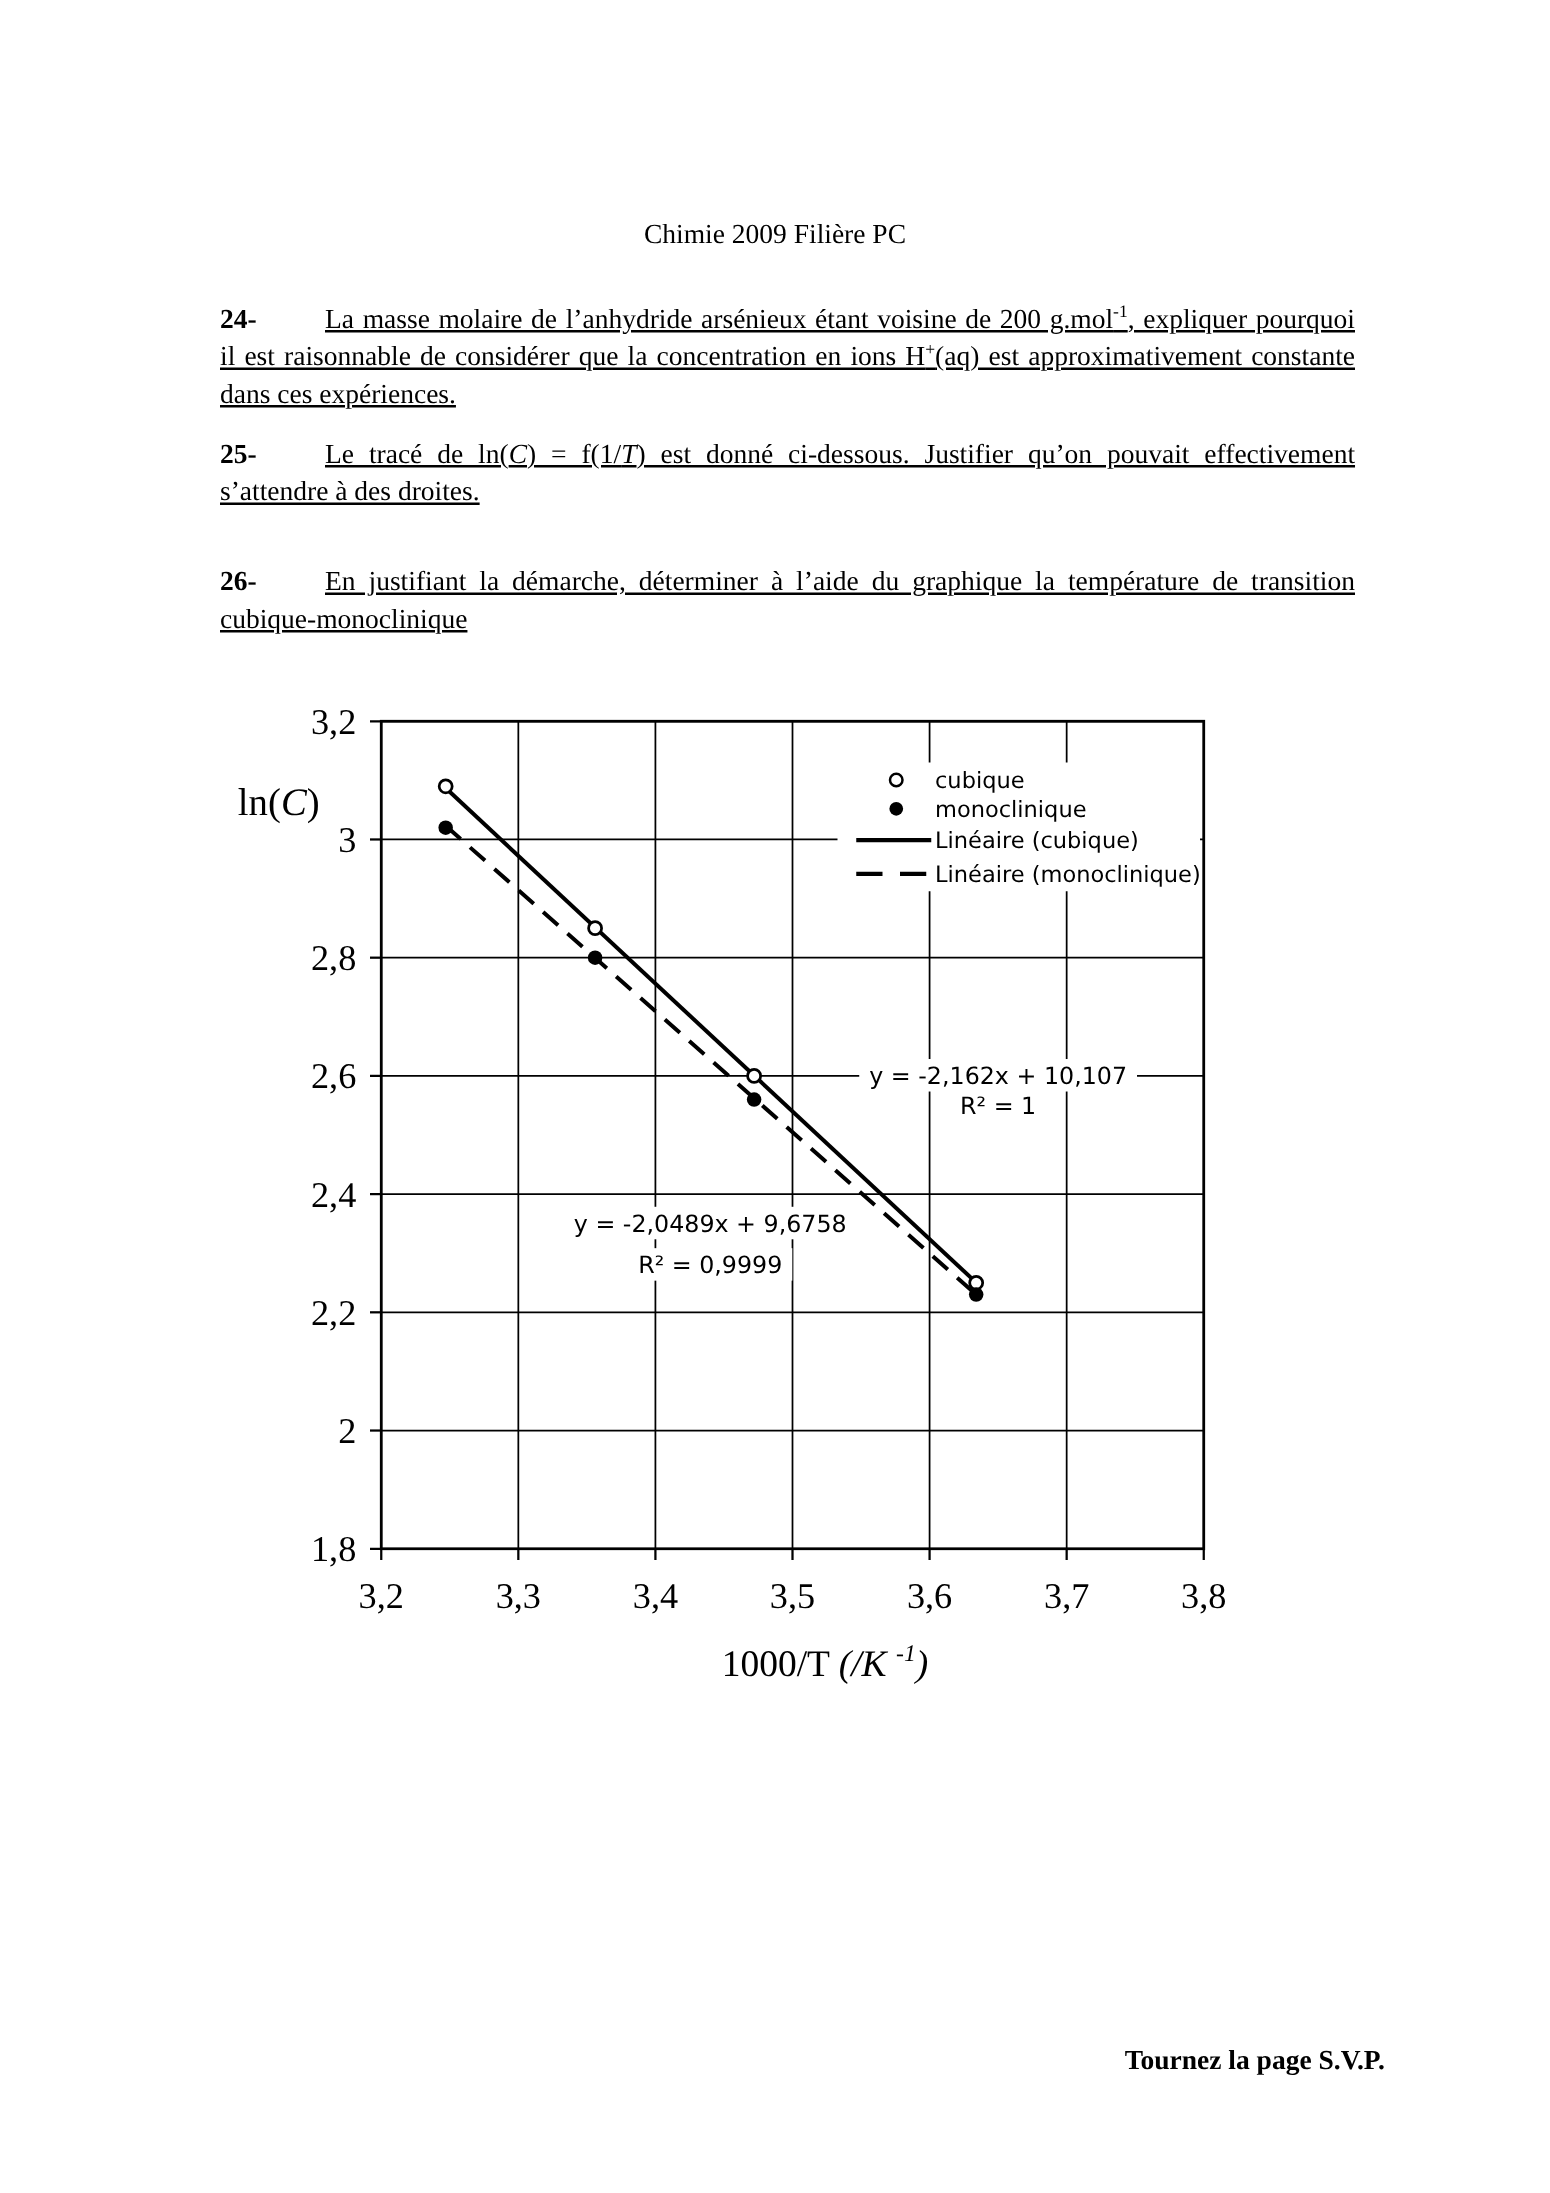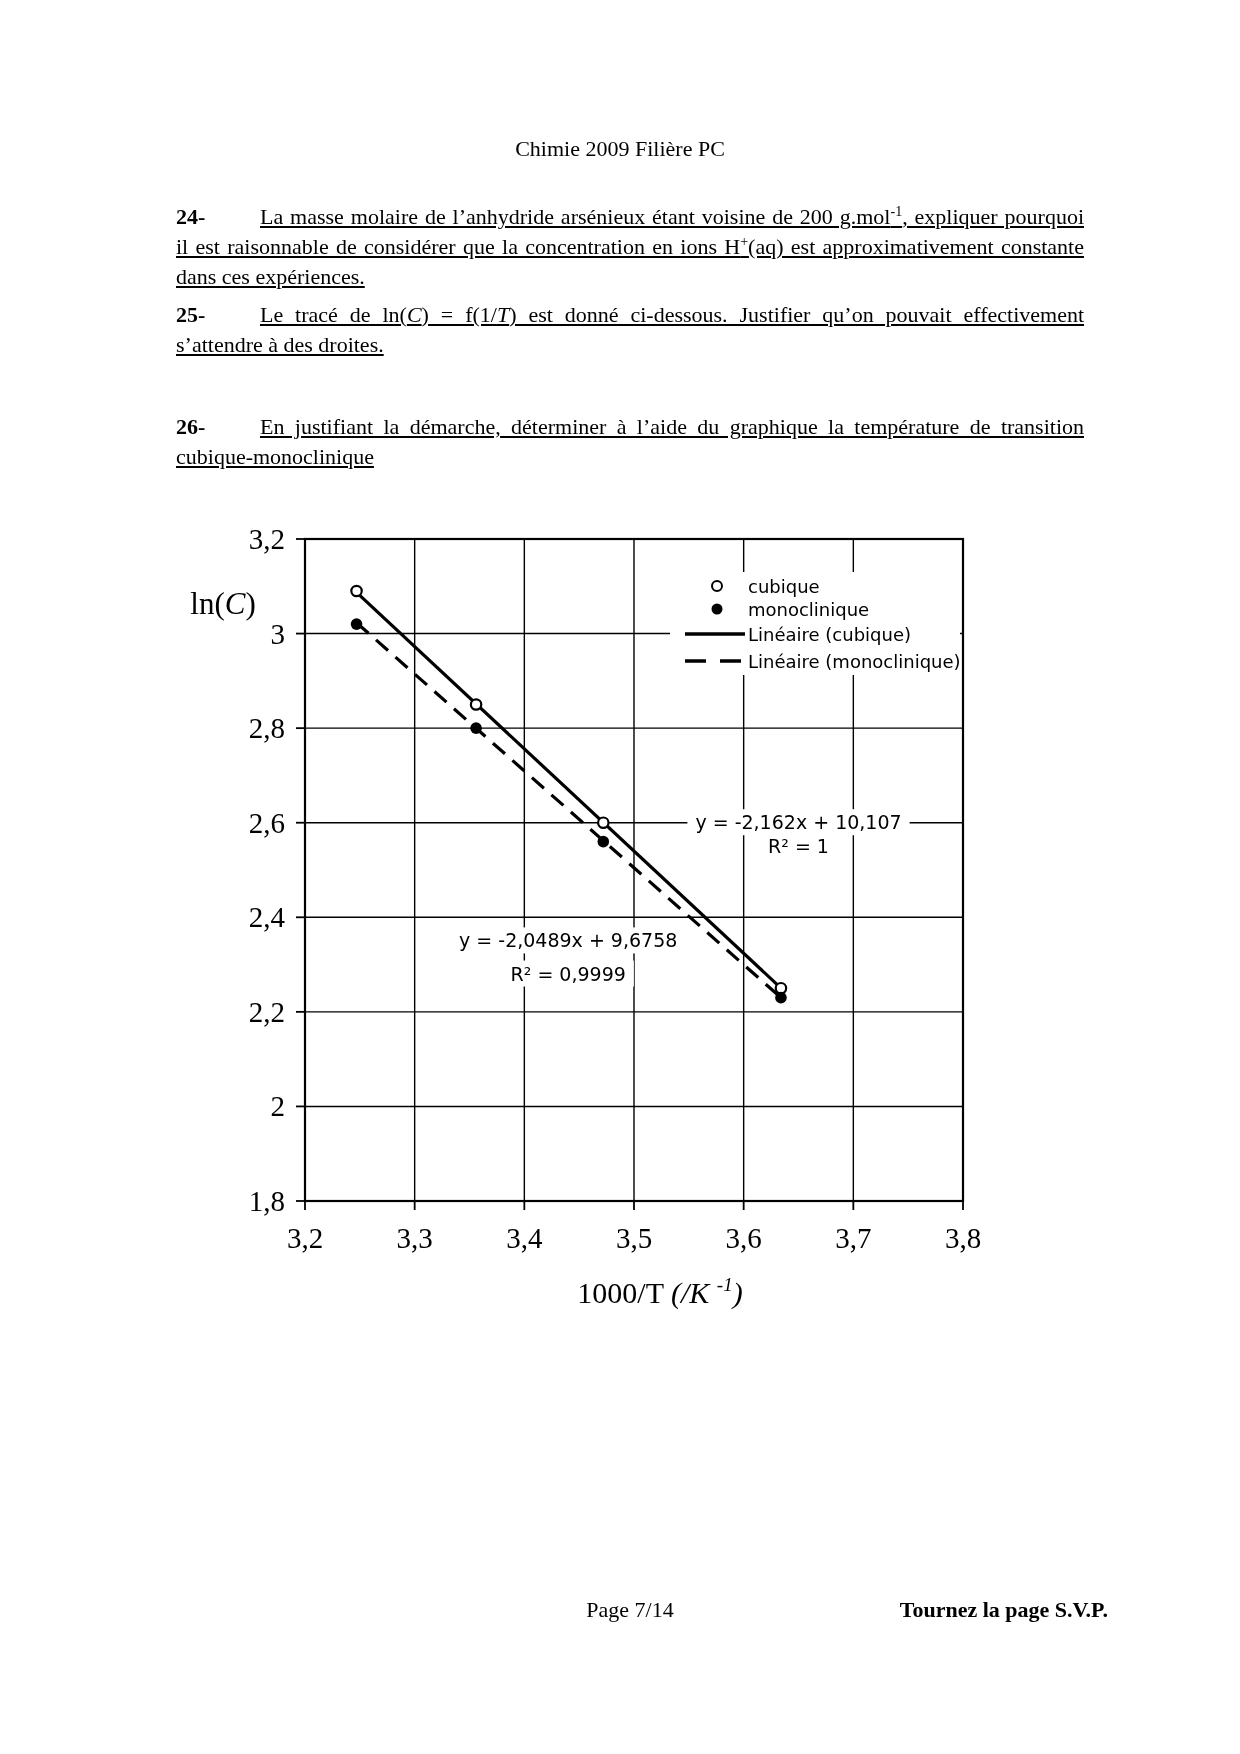--- a/index.html
+++ b/index.html
@@ -2,21 +2,21 @@
 <html><head>
 <meta charset="utf-8">
 <style>
   html, body { margin: 0; padding: 0; }
   body {
     width: 1240px; height: 1754px;
     background: #ffffff; color: #000;
     position: relative;
     font-family: "Liberation Serif", serif;
   }
-  .page { position: absolute; inset: 0; overflow: hidden; }
+  .page { position: absolute; inset: 0; overflow: hidden; margin-top: 38px; }
   .doc-title {
     position: absolute; top: 134px; left: 0; width: 100%;
     text-align: center; font-size: 22px; line-height: 30px;
   }
   .para {
     position: absolute; left: 176px; width: 908px;
     margin: 0; text-align: justify;
     font-size: 22px; line-height: 30px; text-decoration: underline;
   }
   .run-num { font-weight: bold; display: inline-block; width: 84px; }
@@ -35,21 +35,21 @@
 </style>
 </head>
 <body>
 
 <div class="page">
 
   <div class="doc-title">Chimie 2009 Filière PC</div>
 
   <div id="questions-container">
       <p class="para" style="top: 202px;"><span class="run-num">24-</span><span>La masse molaire de l’anhydride arsénieux étant voisine de 200 g.mol</span><span class="run-sup">-1</span><span>, expliquer pourquoi il est raisonnable de considérer que la concentration en ions H</span><span class="run-sup">+</span><span>(aq) est approximativement constante dans ces expériences.</span></p>
-      <p class="para" style="top: 300px;"><span class="run-num">25-</span><span>Le tracé de ln(</span><span class="run-italic">C</span><span>) = f(1/</span><span class="run-italic">T</span><span>) est donné ci-dessous. Justifier qu’on pouvait effectivement s’attendre à des droites.</span></p>
+      <p class="para" style="top: 310px;"><span class="run-num">25-</span><span>Le tracé de ln(</span><span class="run-italic">C</span><span>) = f(1/</span><span class="run-italic">T</span><span>) est donné ci-dessous. Justifier qu’on pouvait effectivement s’attendre à des droites.</span></p>
       <p class="para" style="top: 412px;"><span class="run-num">26-</span><span>En justifiant la démarche, déterminer à l’aide du graphique la température de transition cubique-monoclinique</span></p>
     </div>
 
   <figure class="chart-figure">
     <svg id="chart-svg" width="880" height="880" viewBox="0 0 880 880">
         <g stroke="#000" stroke-width="1.4">
           <line x1="155" y1="79" x2="155" y2="741"></line>
           <line x1="155" y1="741" x2="155" y2="750" stroke-width="1.8"></line>
           <line x1="264.66666666666634" y1="79" x2="264.66666666666634" y2="741"></line>
           <line x1="264.66666666666634" y1="741" x2="264.66666666666634" y2="750" stroke-width="1.8"></line>
@@ -141,16 +141,15 @@
           <text x="135" y="467.2857142857144">2,4</text>
           <text x="135" y="561.8571428571428">2,2</text>
           <text x="135" y="656.4285714285714">2</text>
           <text x="135" y="751">1,8</text>
         </g>
         <text x="73" y="154" text-anchor="middle" font-family="&quot;Liberation Serif&quot;, serif" font-size="31" fill="#000"><tspan>ln(</tspan><tspan font-style="italic">C</tspan><tspan>)</tspan></text>
         <text x="510" y="843" text-anchor="middle" font-family="&quot;Liberation Serif&quot;, serif" font-size="30" fill="#000"><tspan>1000/T </tspan><tspan font-style="italic">(/K </tspan><tspan font-style="italic" font-size="19" dy="-12">-1</tspan><tspan font-style="italic" dy="12">)</tspan></text>
       </svg>
   </figure>
 
-  <div class="footer-page">Page 7/14</div>
   <div class="footer-turn">Tournez la page S.V.P.</div>
 
 </div>
 
 </body></html>

